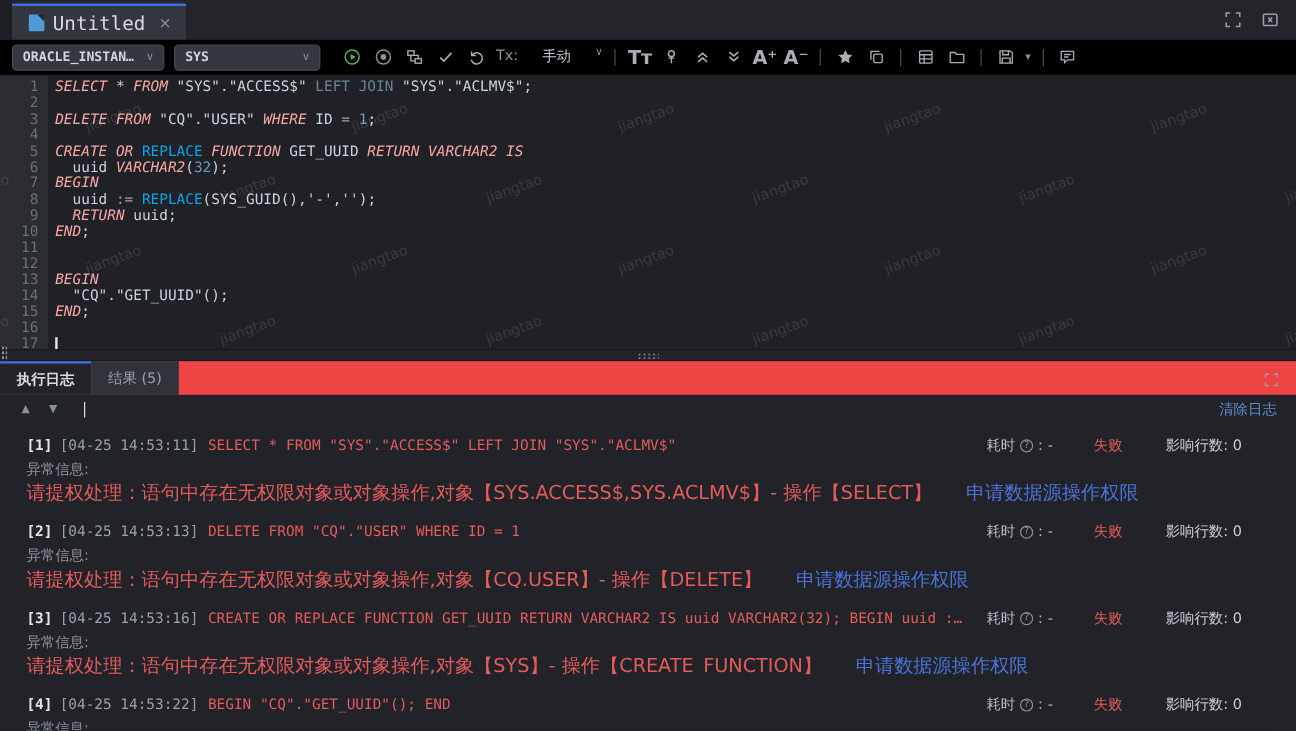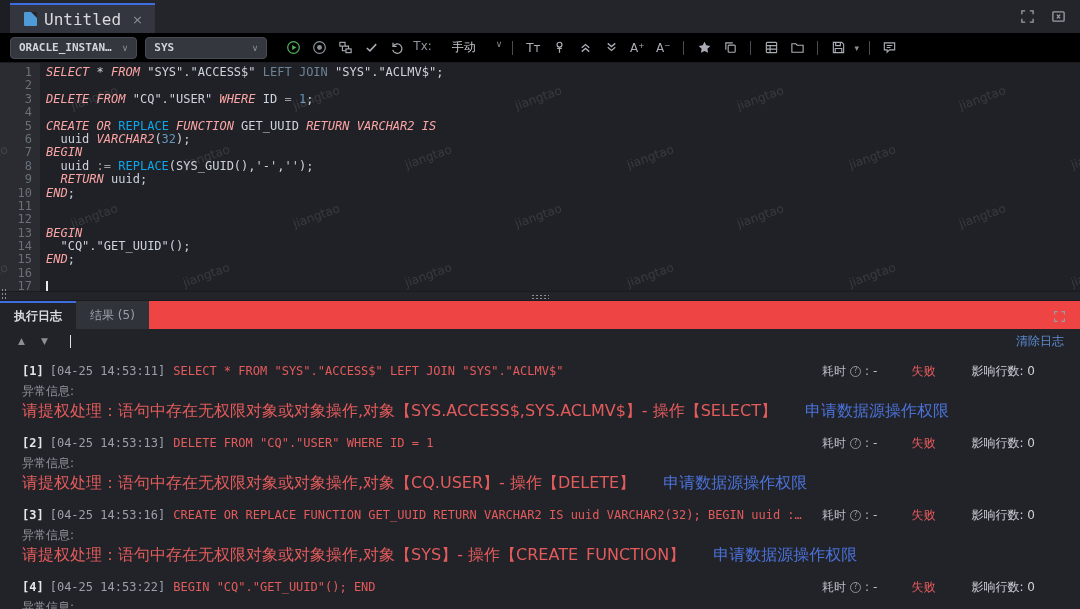--- a/index.html
+++ b/index.html
@@ -29,21 +29,21 @@
   .select .s-caret { color:#8b9098; font-size:9px; margin-left:10px; }
   .select.schema { min-width:122px; }
   .tb-icons { display:flex; align-items:center; gap:6px; margin-left:8px; }
   .tb-btn { width:20px; height:20px; display:flex; align-items:center; justify-content:center; cursor:pointer; border-radius:3px; }
   .tb-btn svg { width:15px; height:15px; }
   .tb-sep { width:1px; height:14px; background:#4a4d55; margin:0 4px; }
   .tb-text { color:#a9adb5; font-size:12px; display:flex; gap:20px; cursor:pointer; white-space:nowrap; }
   .tb-text .tx-lab { color:#8f939c; }
   .tb-text .tx-val { color:#c6cad2; }
   .tb-text .caret { color:#8b9098; font-size:9px; }
-  .txtic { color:#a9adb5; font-size:12px; font-weight:normal; cursor:pointer; font-family:"DejaVu Sans",sans-serif; }
+  .txtic { color:#a9adb5; font-size:16px; font-weight:bold; cursor:pointer; font-family:"DejaVu Sans",sans-serif; }
 
   
   .editor-wrap { height:228px; position:relative; background:#1f2126; overflow:hidden; flex:0 0 auto; }
   .editor { display:flex; height:100%; font-family:"DejaVu Sans Mono",monospace; font-size:12px; line-height:13.4px; }
   .gutter { width:40px; background:#2a2c32; color:#697078; text-align:right; padding:3px 8px 0 0; flex:0 0 auto; }
   .code { flex:1; padding:3px 0 0 6px; color:#cdd3dc; white-space:pre; }
   .code-line, .gut-line { height:13.4px; }
   .tk-kw { color:#fca5a5;font-style:italic; }
   .tk-mag { color:#0ea5e9; }
   .tk-dim { color:#6d8396; }

